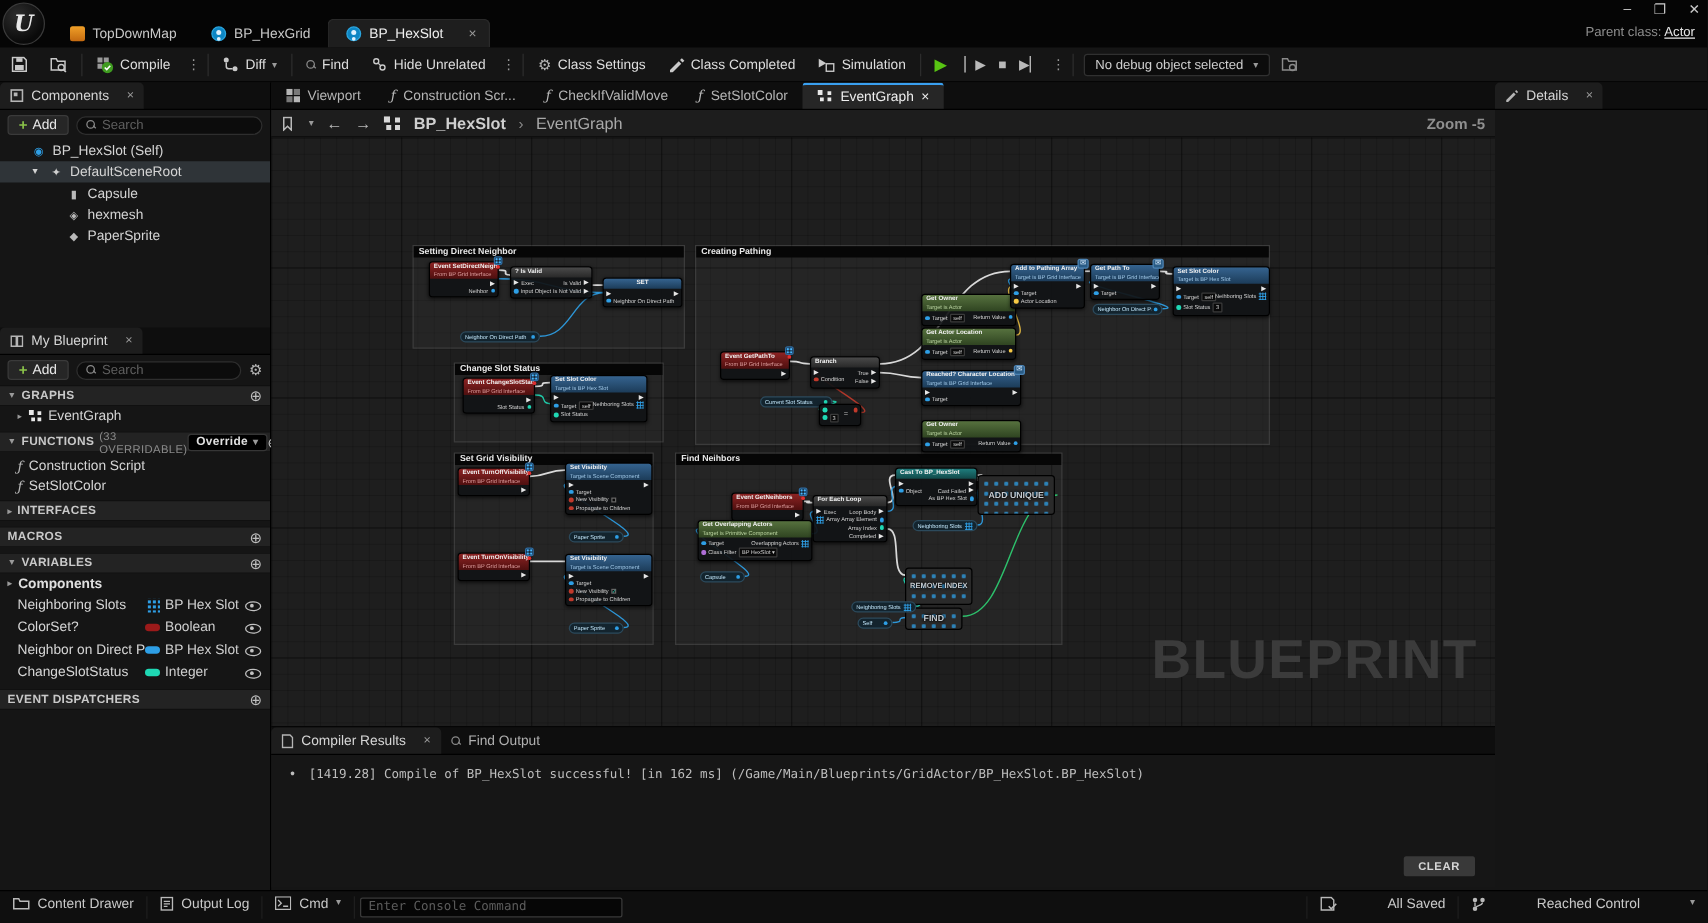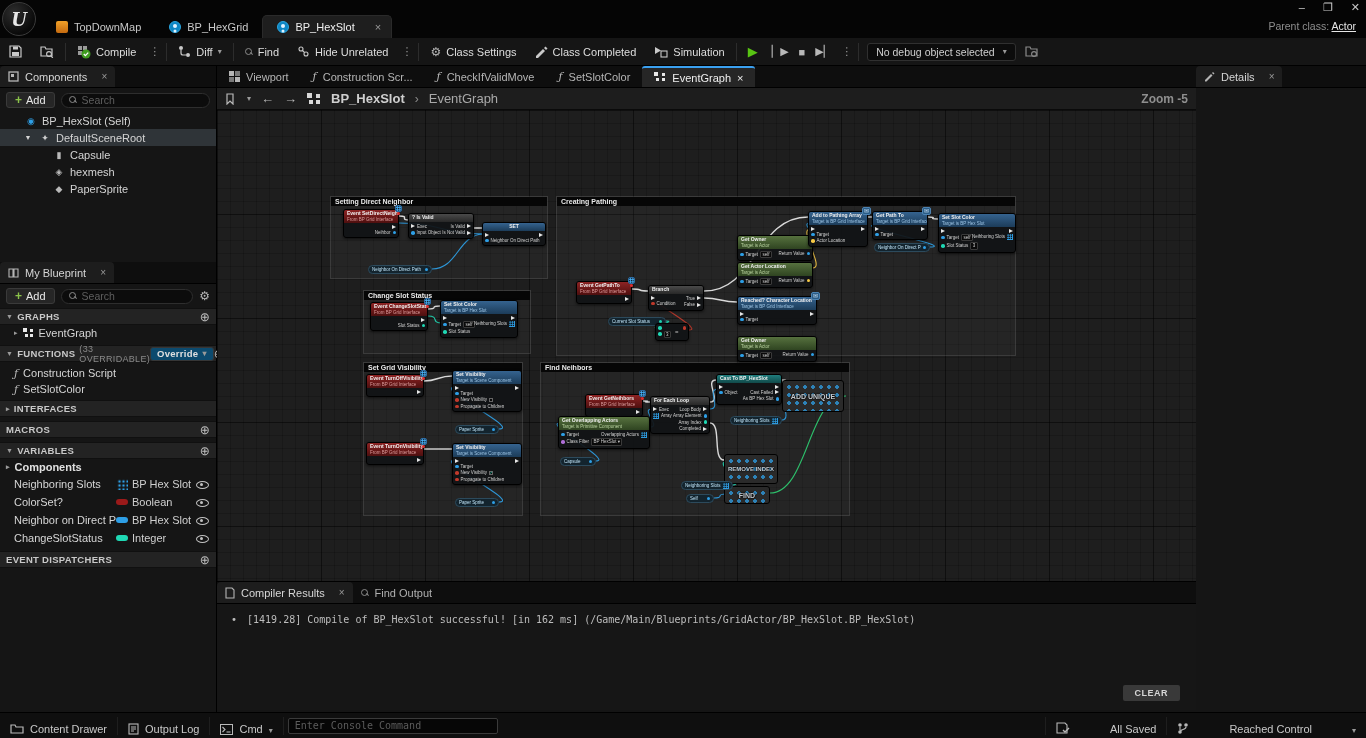--- a/index.html
+++ b/index.html
@@ -56,21 +56,21 @@
   .mag::after{content:"";position:absolute;left:5px;top:5px;width:3px;height:1.2px;background:#8a8a8a;transform:rotate(45deg);}
   .gear{color:#b5b5b5;font-size:12px;}
   .trow{display:flex;align-items:center;gap:5px;height:17px;font-size:11px;color:#d4d4d4;padding-left:8px;}
   .trow.sel{background:#2f3438;}
   .tic{width:12px;text-align:center;font-size:9px;}
   .sect{display:flex;align-items:center;height:17px;background:#232323;border-top:1px solid #101010;border-bottom:1px solid #101010;padding:0 6px;font-size:9.5px;font-weight:bold;color:#c9c9c9;letter-spacing:.3px;}
   .sect .arr{font-size:7px;color:#9a9a9a;margin-right:4px;}
   .sect .note{font-weight:normal;color:#8a8a8a;margin-left:4px;font-size:9px;}
   .sect .sp{flex:1;}
   .oplus{color:#bdbdbd;font-size:12px;font-weight:normal;}
-  .ovbtn{background:#0c4a6e;border:1px solid #363636;border-radius:3px;height:14px;display:flex;align-items:center;gap:4px;padding:0 6px;font-size:9.5px;font-weight:bold;color:#e0e0e0;margin-right:0;}
+  .ovbtn{background:#000000;border:1px solid #363636;border-radius:3px;height:14px;display:flex;align-items:center;gap:4px;padding:0 6px;font-size:9.5px;font-weight:bold;color:#e0e0e0;margin-right:0;}
   .lrow{display:flex;align-items:center;gap:5px;height:16px;font-size:11px;color:#d4d4d4;padding-left:14px;}
   .lrow .fn{color:#b9b9b9;font-size:11px;font-style:italic;font-family:"DejaVu Serif",serif;}
   .vrow{display:flex;align-items:center;height:18px;font-size:11px;color:#d6d6d6;padding:0 8px 0 14px;}
   .vrow .vname{flex:1;white-space:nowrap;overflow:hidden;}
   .vrow .vtype{width:64px;color:#cfcfcf;}
   .pill{width:12px;height:6px;border-radius:3px;margin-right:4px;flex:0 0 auto;}
   .grid9{width:11px;height:11px;margin-right:4px;flex:0 0 auto;background-image:radial-gradient(circle,#2e9fe6 1.4px,transparent 1.6px);background-size:4px 4px;background-position:0.5px 0.5px;}
   .eye{width:12px;height:12px;position:relative;flex:0 0 auto;}
   .eye::before{content:"";position:absolute;left:0;top:3px;width:11px;height:6px;border:1px solid #c2c2c2;border-radius:50%;}
   .eye::after{content:"";position:absolute;left:4px;top:5px;width:3px;height:3px;background:#c2c2c2;border-radius:50%;}
@@ -126,21 +126,21 @@
   .gget .pd{width:3px;height:3px;}
   .garray{position:absolute;background-color:#2a2a2a;border:1px solid #000;border-radius:3px;display:flex;align-items:center;justify-content:center;text-align:center;font-weight:bold;color:#c3c9cf;background-image:radial-gradient(circle,rgba(46,159,230,.75) 1.6px,transparent 1.9px);background-size:8px 8px;background-position:2px 2px;text-shadow:0 0 2px #000,0 0 2px #000;}
 
   
   #compiler{height:129px;background:#161616;border-top:1px solid #000;position:relative;}
   #compmsg{position:absolute;left:14px;top:32px;font-family:"DejaVu Sans Mono",monospace;font-size:10px;color:#bdbdbd;display:flex;gap:10px;align-items:center;}
   #clearbtn{position:absolute;right:16px;bottom:9px;background:#393939;border-radius:2px;color:#d6d6d6;font-size:9px;font-weight:bold;padding:3px 12px;letter-spacing:.5px;}
 
   
   #statusbar{left:0;top:712px;width:1366px;height:26px;background:#0f0f0f;border-top:1px solid #000;display:flex;align-items:center;font-size:11px;color:#c9c9c9;}
-  .sbtn{display:flex;align-items:flex-end;gap:6px;height:18px;padding:0 10px;border-right:1px solid #1e1e1e;}
+  .sbtn{display:flex;align-items:flex-start;gap:6px;height:18px;padding:0 10px;border-right:1px solid #1e1e1e;}
   #console{width:210px;height:16px;background:#060606;border:1px solid #3a3a3a;border-radius:2px;color:#5c5c5c;font-family:"DejaVu Sans Mono",monospace;font-size:10px;display:flex;align-items:center;padding:0 6px;margin-left:4px;}
   #sbright{margin-left:auto;display:flex;align-items:center;}
   #sbright .sbtn{border-right:none;border-left:1px solid #1e1e1e;gap:40px;}
 </style>
 </head>
 <body>
 
 <div id="titlebar" class="abs">
   <div id="uelogo" class="abs">U</div>
   <div id="winbtns" class="abs">
@@ -467,20 +467,21 @@
         <rect x="9" y="1" width="4" height="4" fill="#d8d8d8"></rect>
         <rect x="2" y="7" width="4" height="4" fill="#d8d8d8"></rect>
         <rect x="9" y="7" width="4" height="4" fill="#d8d8d8"></rect>
       </svg>
     <span class="bc">BP_HexSlot</span>
     <span class="bsep">›</span>
     <span class="bc" style="color:#a9a9a9;font-weight:normal;">EventGraph</span>
     <span id="zoomlbl">Zoom -5</span>
   </div>
   <div id="canvas">
+    <div id="watermark">BLUEPRINT</div>
   <div class="gcomment" style="left: 113px; top: 86px; width: 218px; height: 83px;">
         <div class="gc-h">Setting Direct Neighbor</div>
       </div>
       <div class="gcomment" style="left: 339px; top: 86px; width: 460px; height: 160px;">
         <div class="gc-h">Creating Pathing</div>
       </div>
       <div class="gcomment" style="left: 146px; top: 180px; width: 168px; height: 64px;">
         <div class="gc-h">Change Slot Status</div>
       </div>
       <div class="gcomment" style="left: 146px; top: 252px; width: 160px; height: 154px;">

